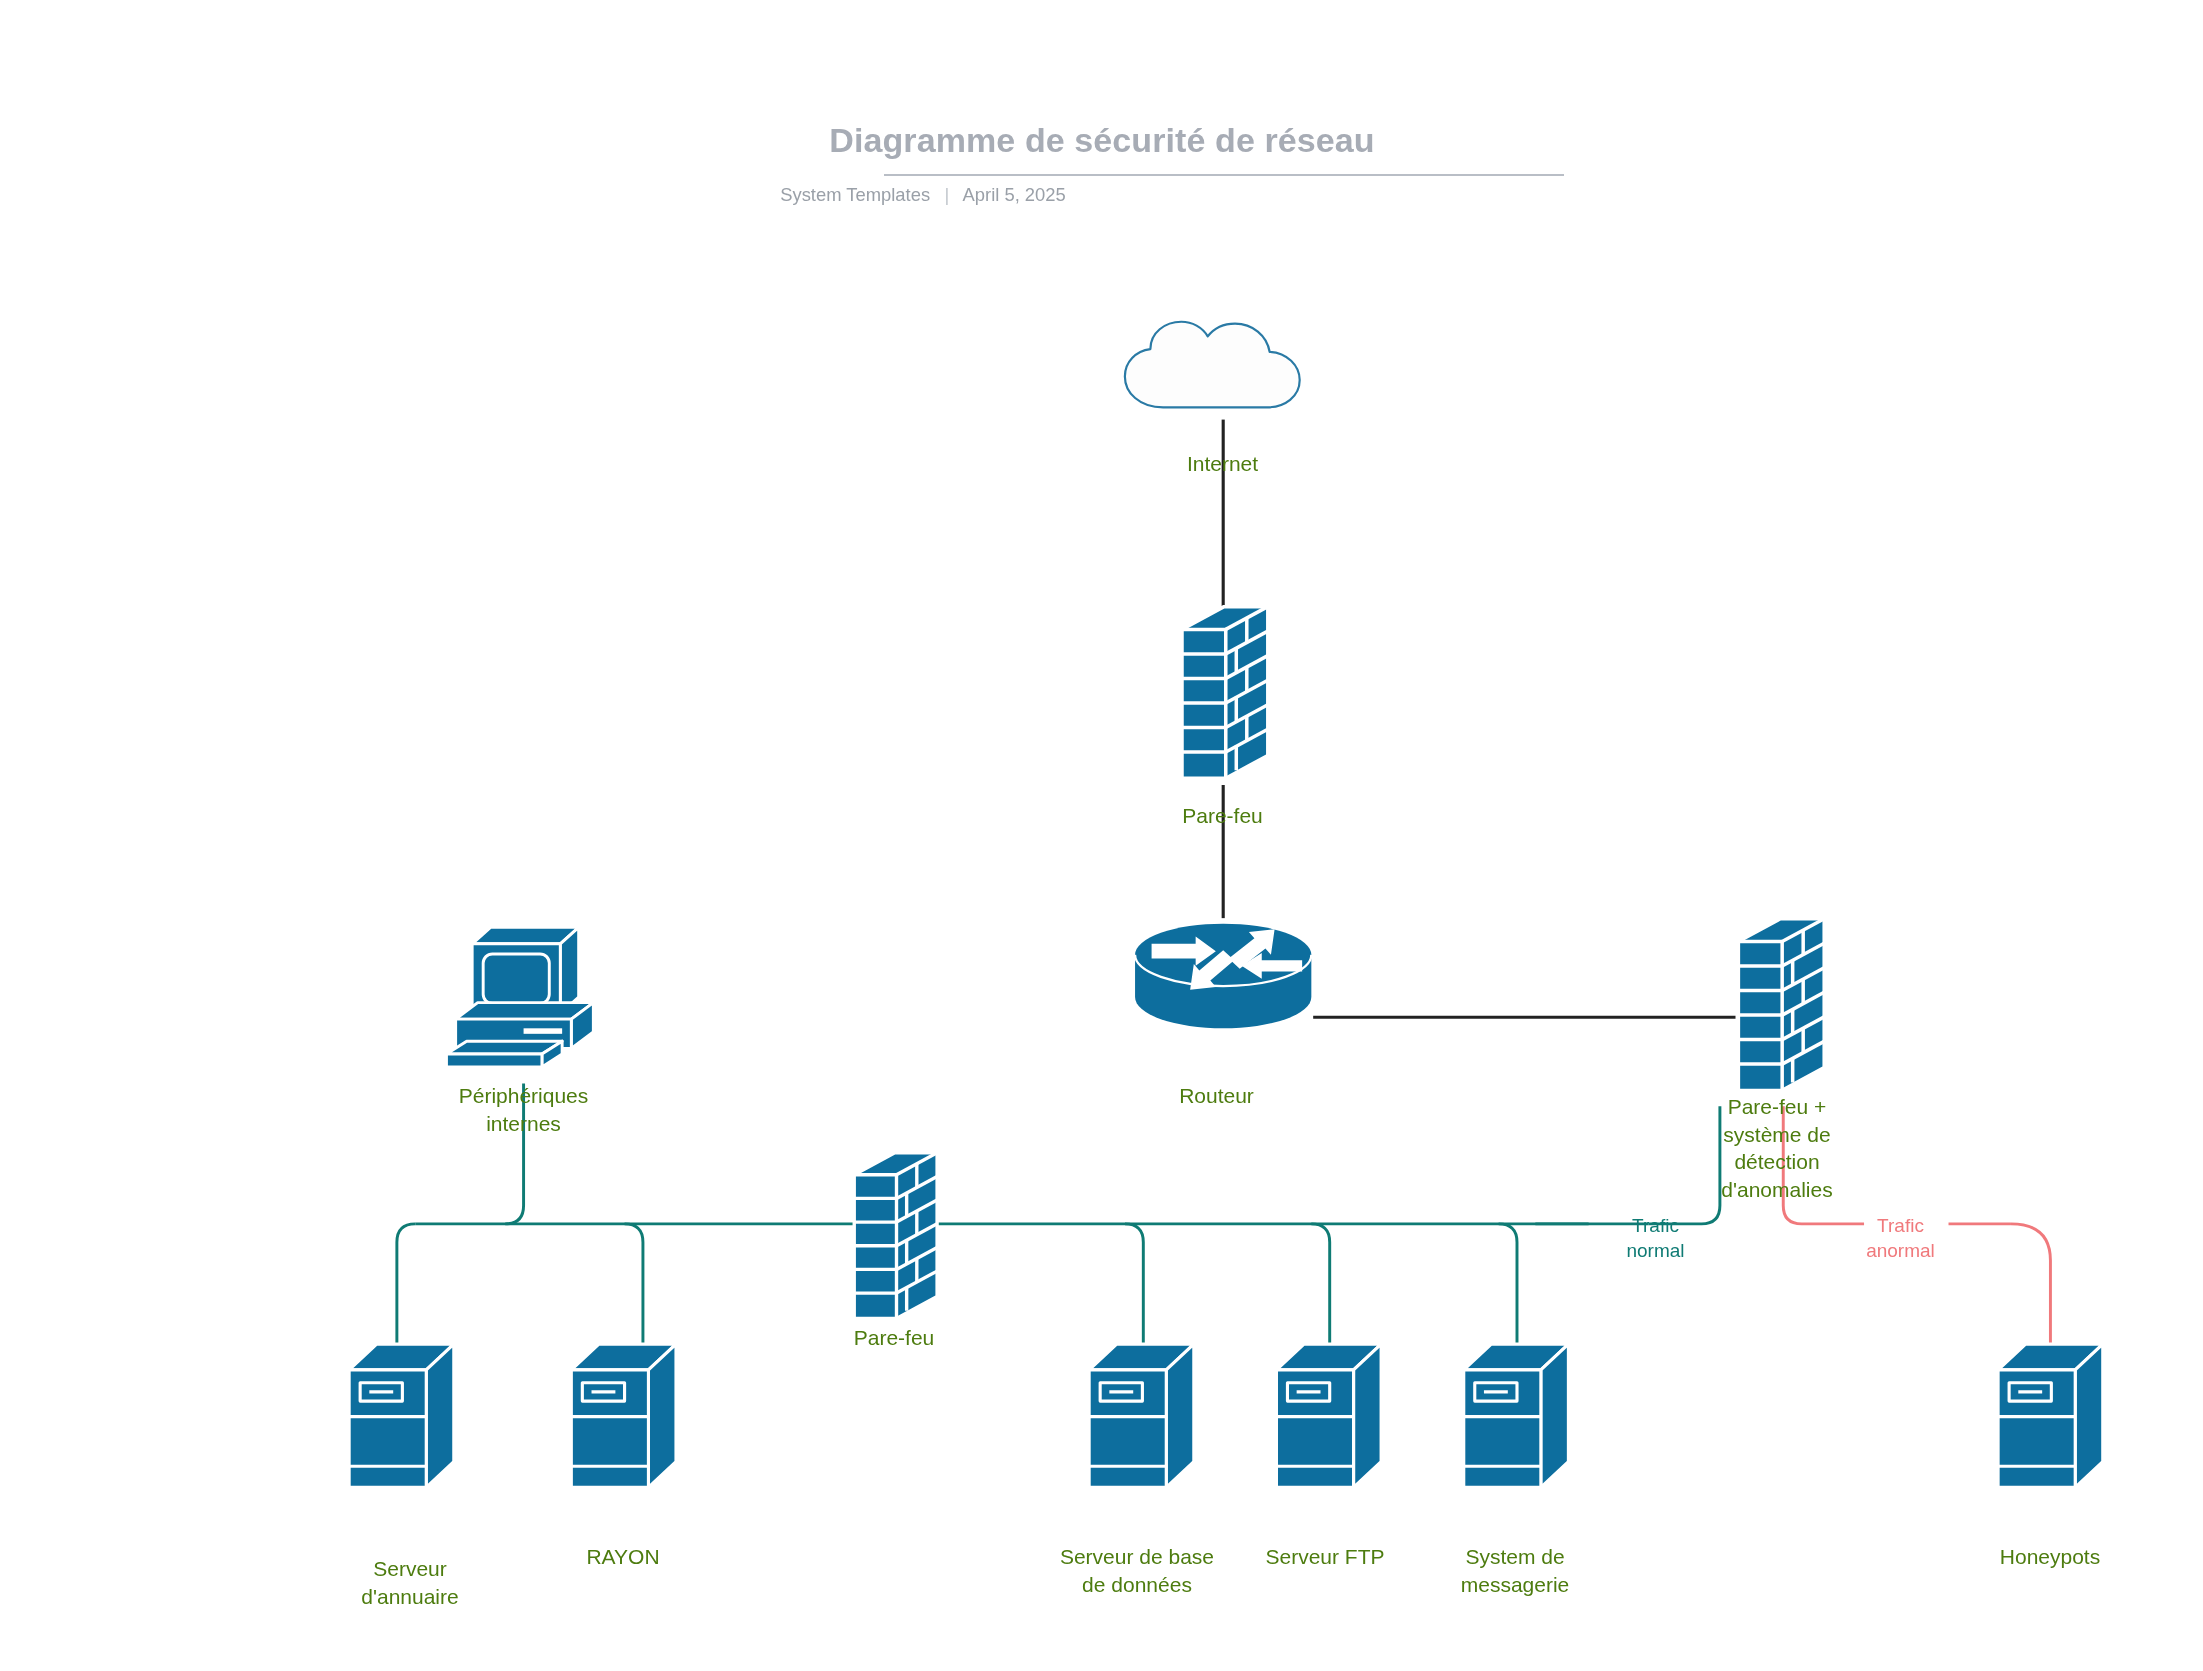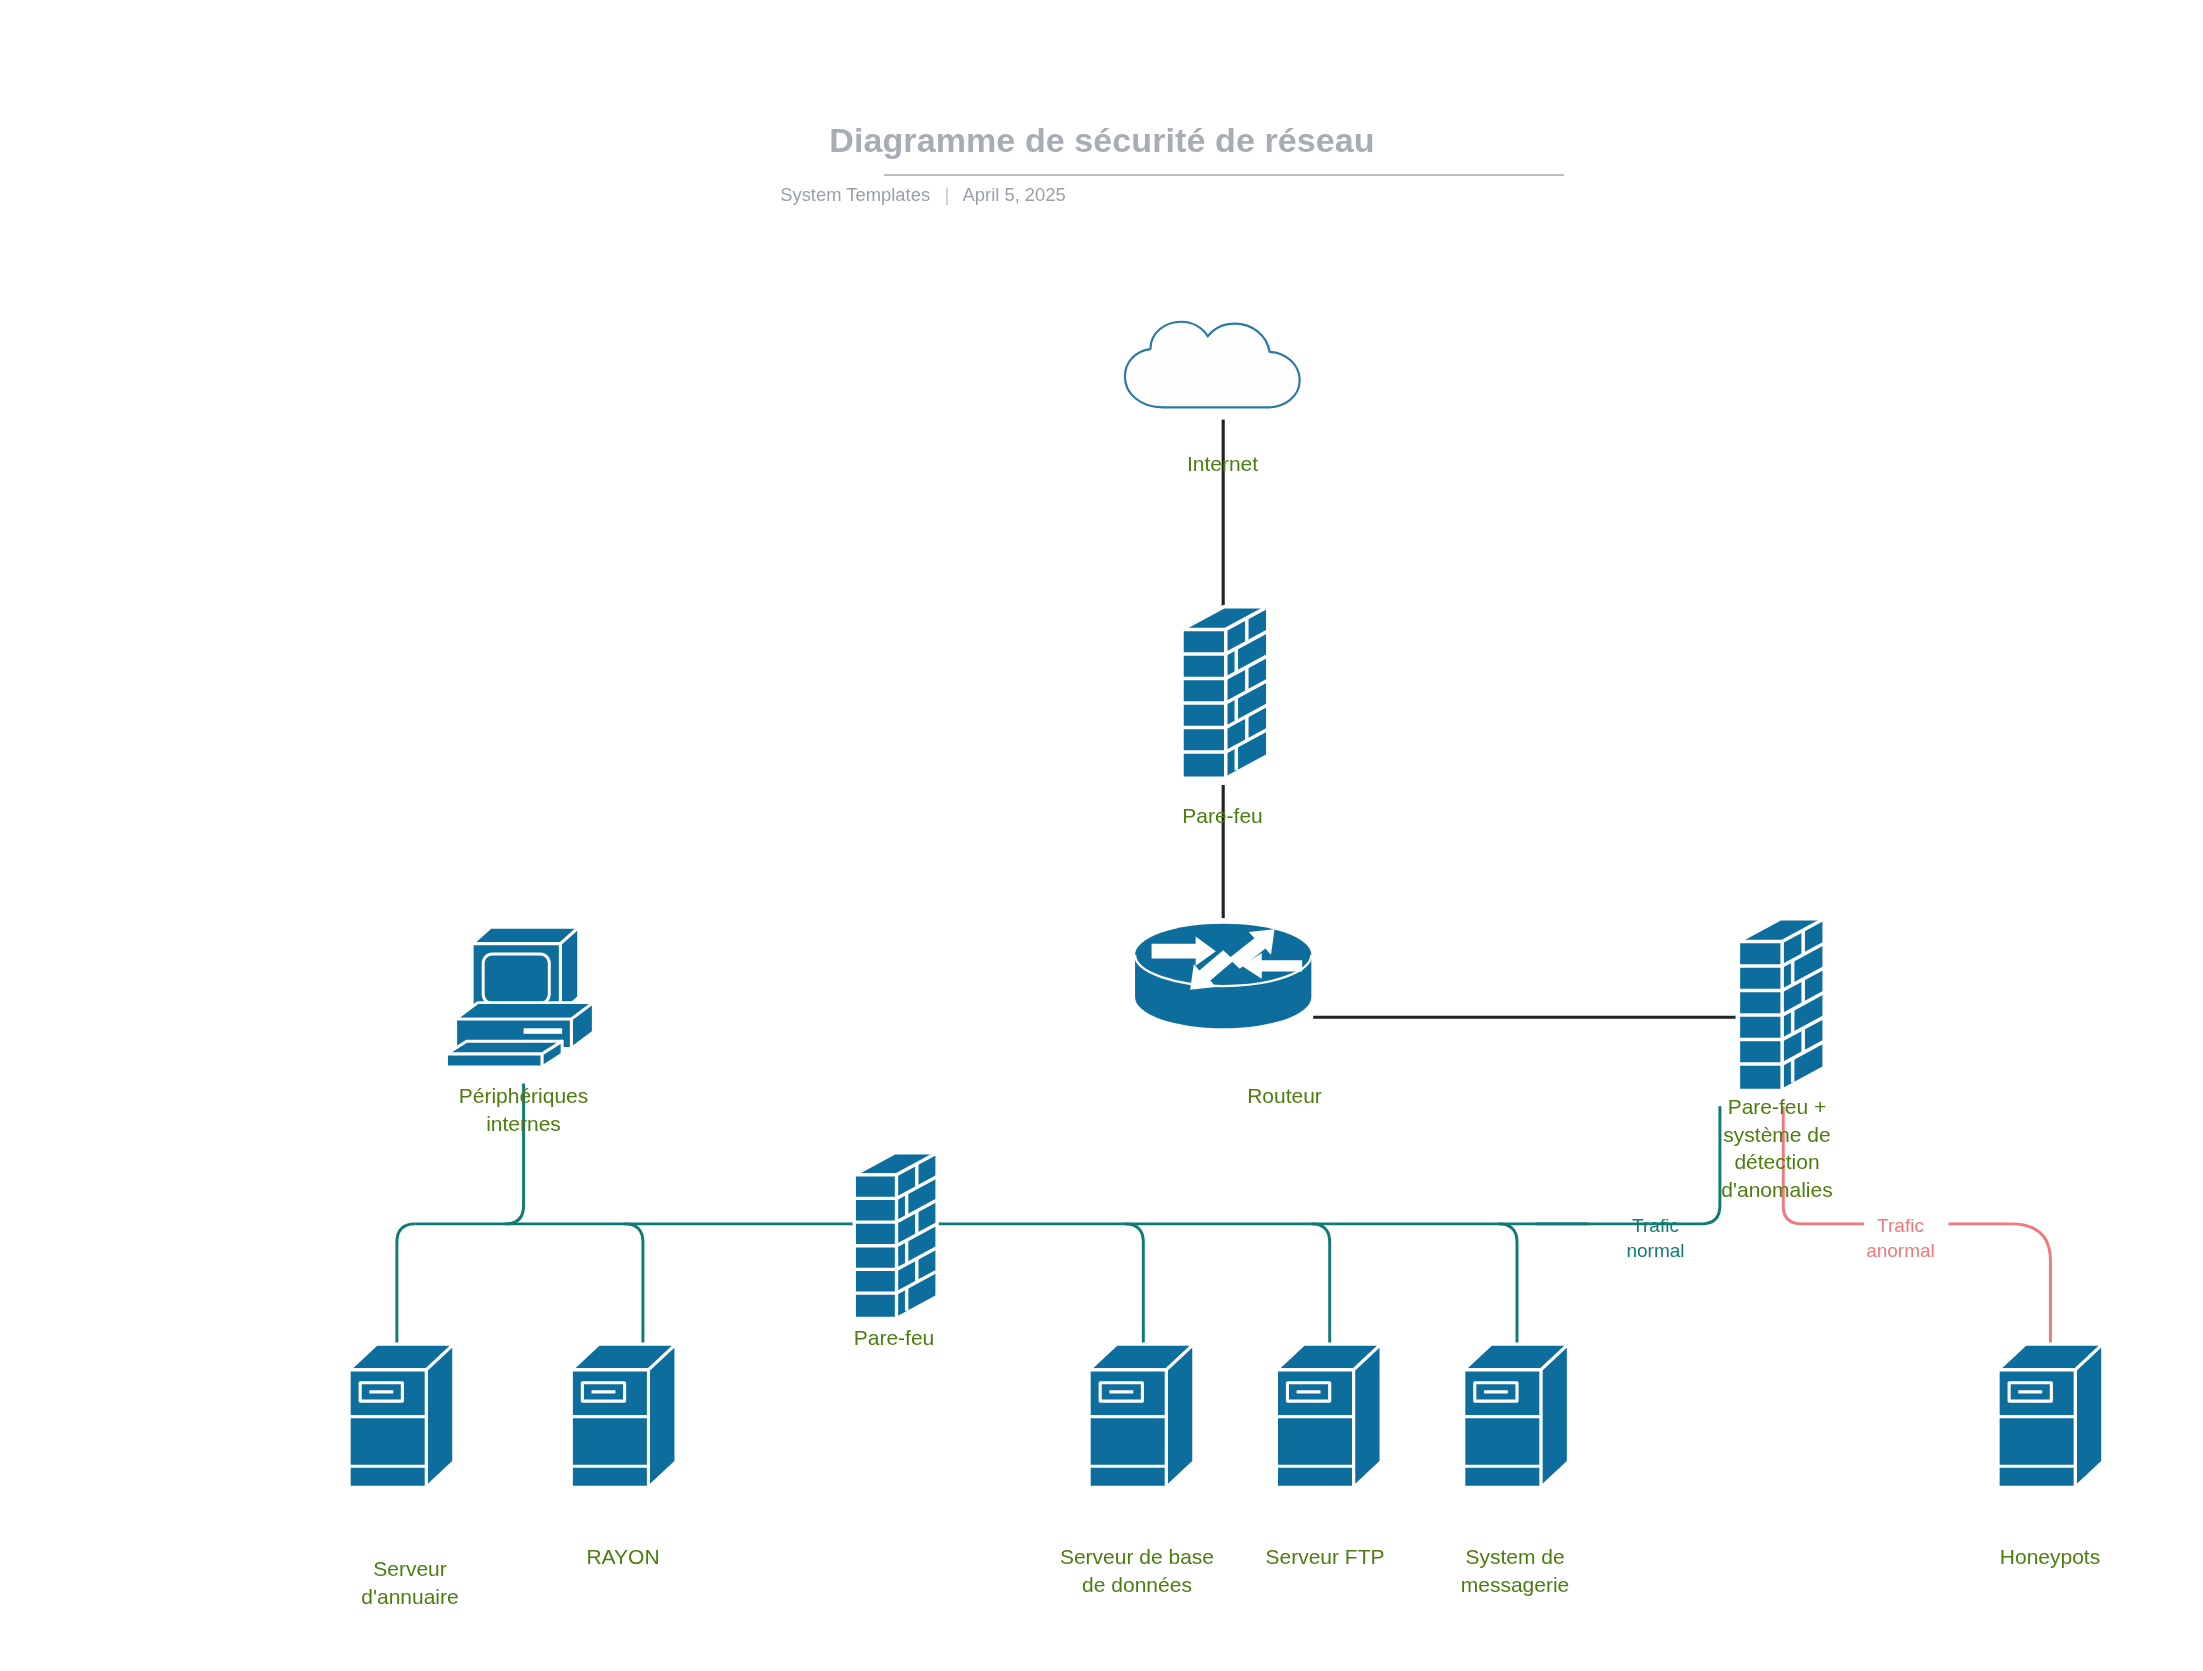--- a/index.html
+++ b/index.html
@@ -231,21 +231,21 @@
 <div class="hdr-sub">
   <span>System Templates</span>
   <span class="sep">|</span>
   <span>April 5, 2025</span>
 </div>
 
 <div class="node-label" style="left:1085px; top:450px; width:275px;">Internet</div>
 
 <div class="node-label" style="left:1085px; top:802px; width:275px;">Pare-feu</div>
 
-<div class="node-label" style="left:1147px; top:1082px; width:275px;text-align:center;">Routeur</div>
+<div class="node-label" style="left:1079px; top:1082px; width:275px;text-align:center;">Routeur</div>
 
 <div class="node-label" style="left:386px; top:1082px; width:275px;">Périphériques
 internes</div>
 
 <div class="node-label" style="left:1667px; top:1084px; width:220px;margin-top:9px;">Pare-feu +
 système de
 détection
 d'anomalies</div>
 
 <div class="node-label" style="left:779px; top:1324px; width:230px;">Pare-feu</div>

